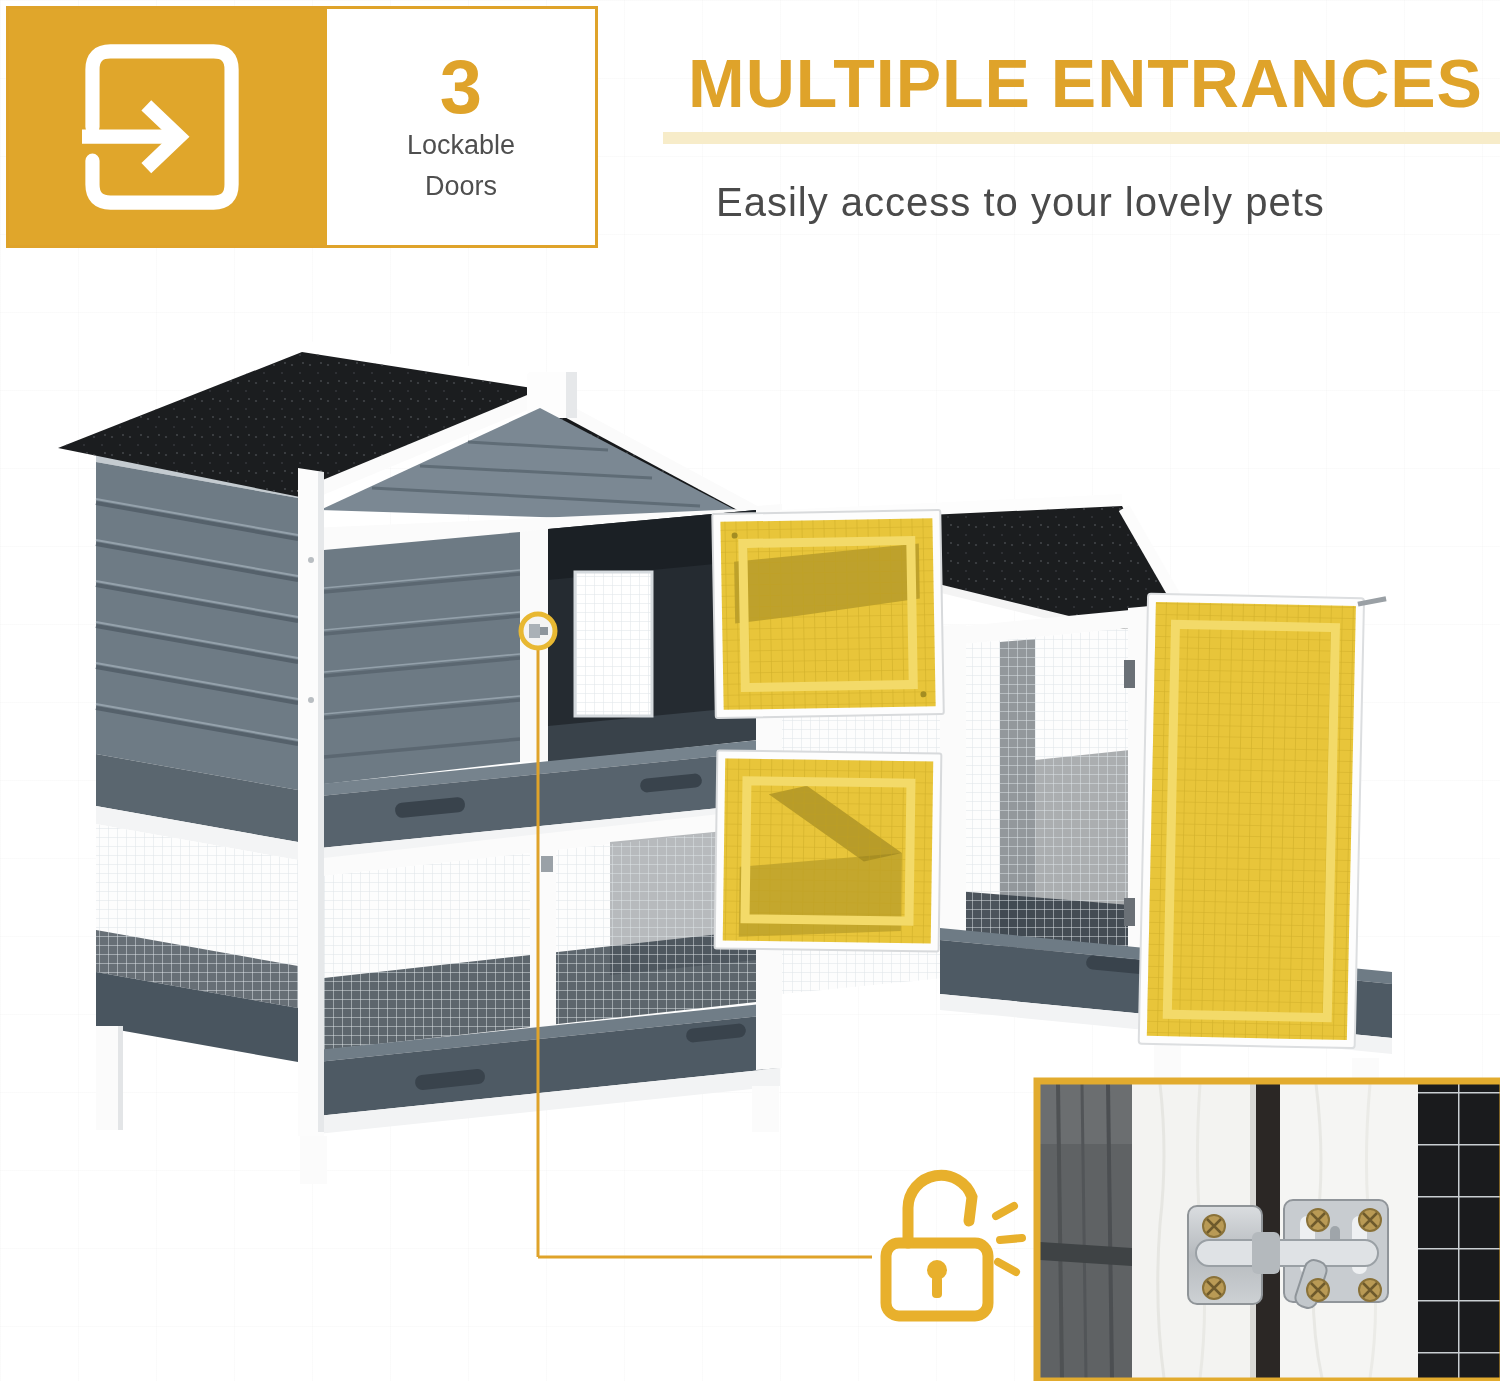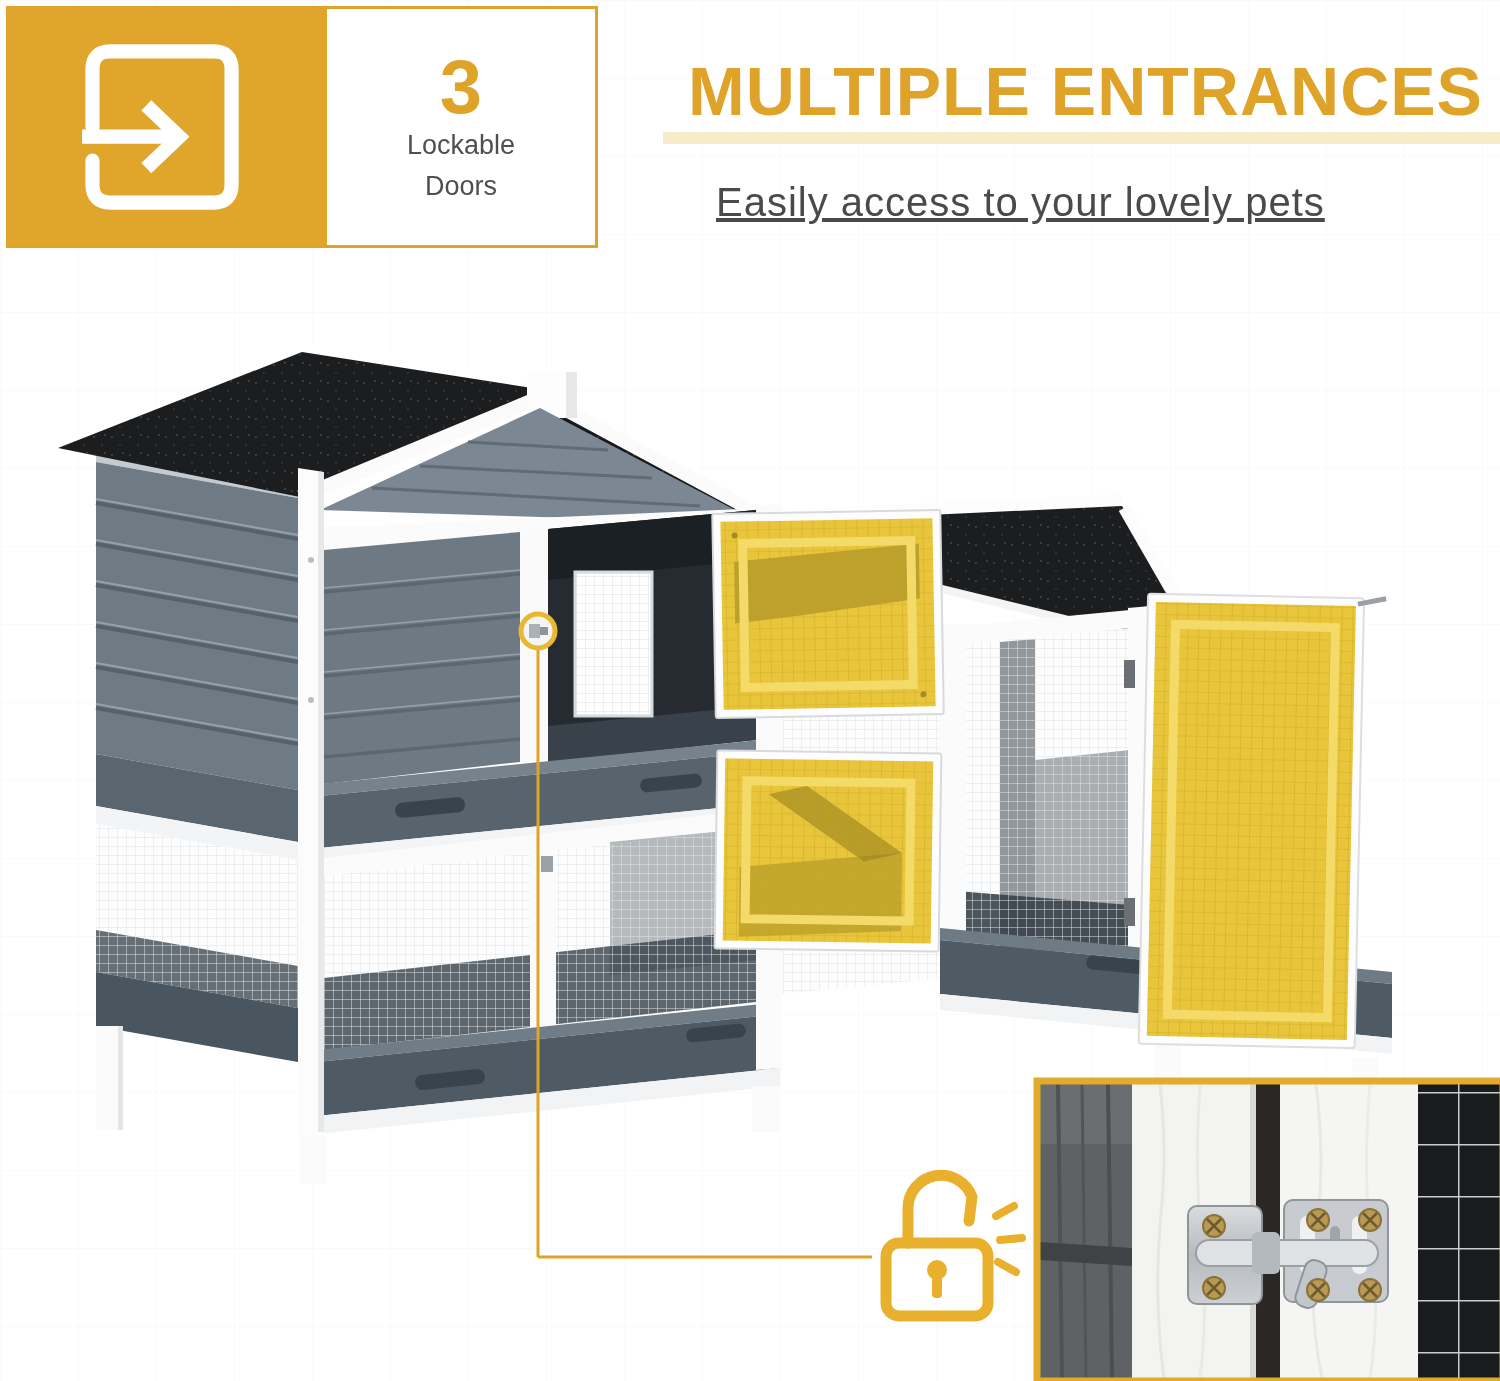--- a/index.html
+++ b/index.html
@@ -21,28 +21,28 @@
     position:absolute;left:6px;top:6px;width:592px;height:242px;
     border:3px solid #dfa32a;display:flex;background:#ffffff;box-sizing:border-box;
   }
   .badge-icon-box{width:318px;height:100%;background:#e0a62b;display:flex;align-items:center;justify-content:center;}
   .badge-text-box{flex:1;display:flex;flex-direction:column;align-items:center;justify-content:center;background:#fff;}
   .badge-count{font-size:76px;font-weight:bold;color:#dfa32a;line-height:1.02;}
   .badge-line{font-size:27px;color:#4f4f4f;line-height:1.5;}
   
   .page-title{
     position:absolute;left:688px;top:44px;font-size:68px;font-weight:bold;
-    color:#dfa32a;letter-spacing:1px;white-space:nowrap;margin-top:8px;
+    color:#dfa32a;letter-spacing:1px;white-space:nowrap;
   }
   .title-underline{
     position:absolute;left:663px;top:132px;width:837px;height:12px;background:#f7ecc9;
   }
   .page-subtitle{
     position:absolute;left:716px;top:180px;font-size:40px;color:#4a4a4a;
-    letter-spacing:1px;white-space:nowrap;text-decoration:underline;
+    letter-spacing:1px;white-space:nowrap;
   }
   svg.illustration{position:absolute;left:0;top:0;}
 </style>
 </head>
 <body>
 
 <div class="grid-bg"></div>
 
 <div class="badge">
   <div class="badge-icon-box">

